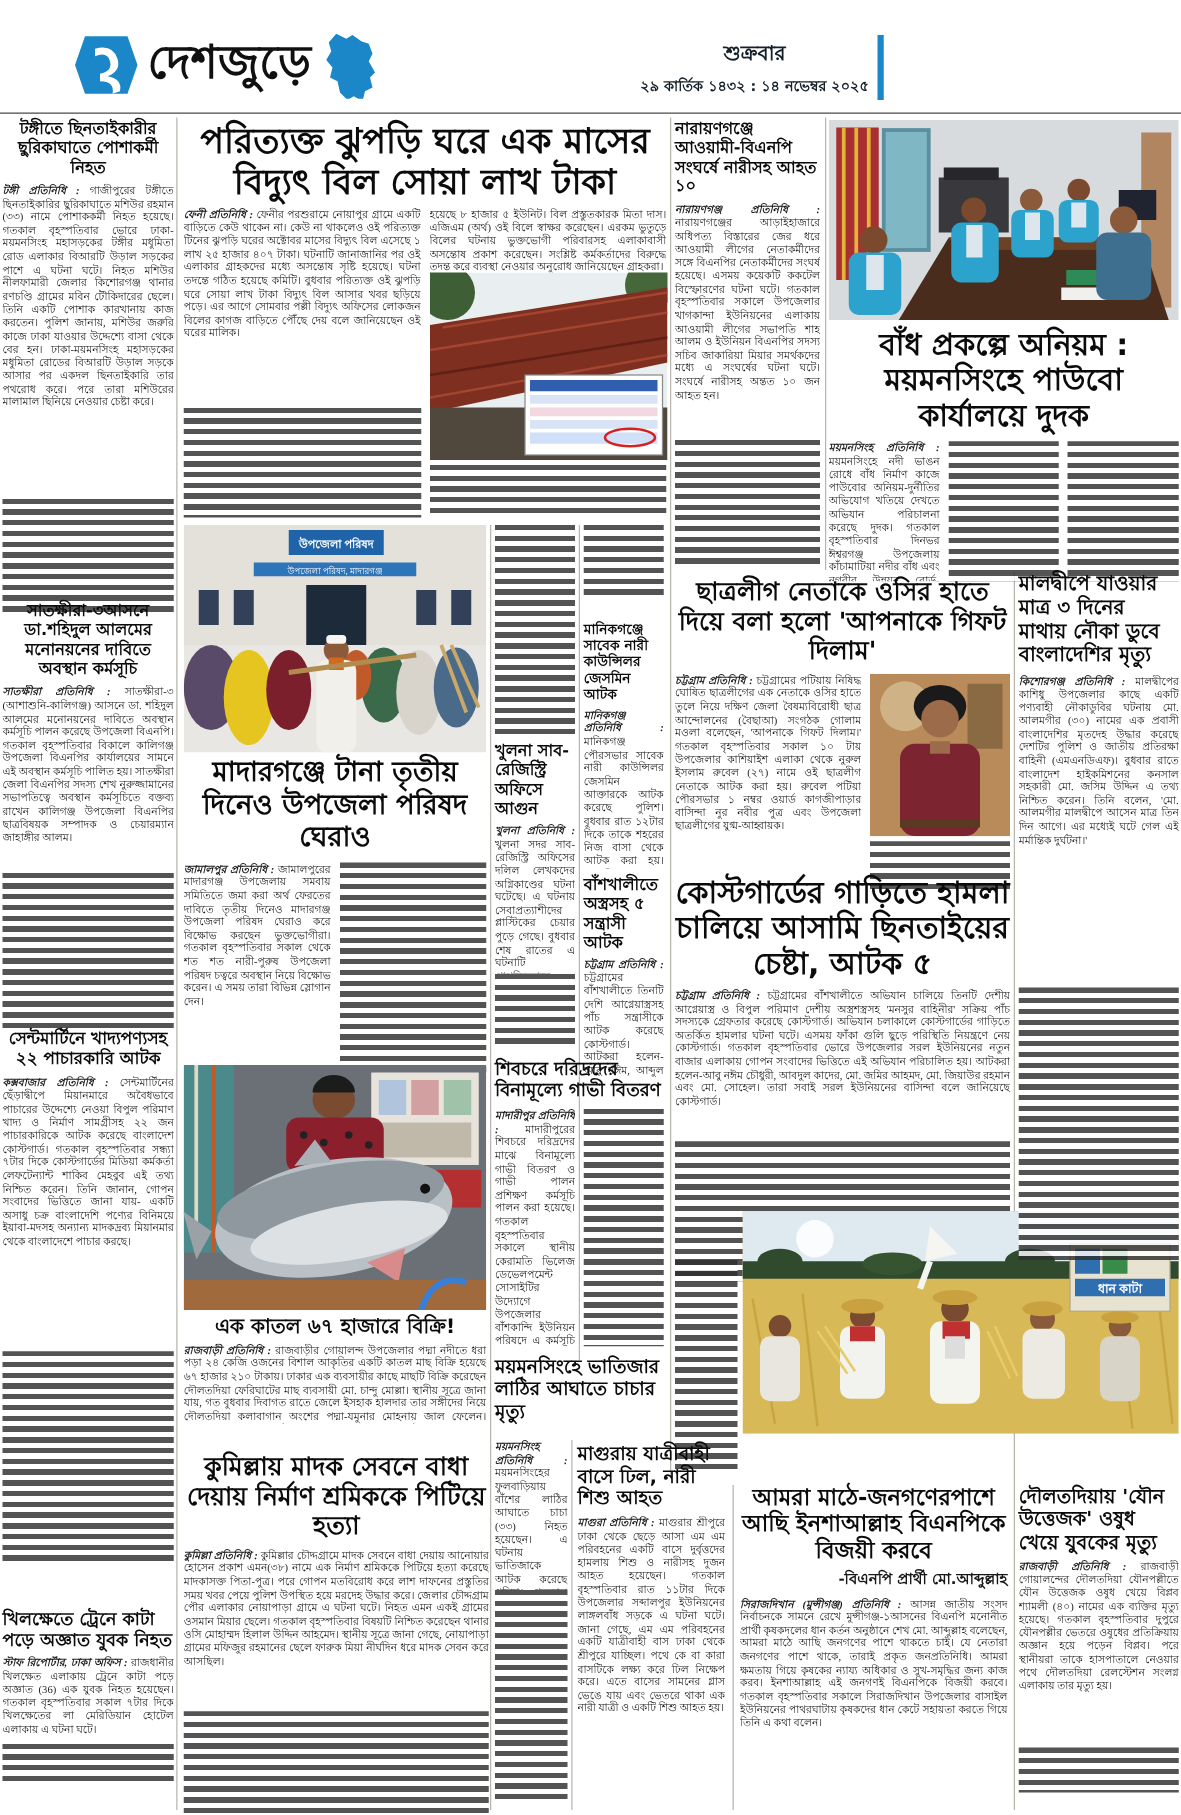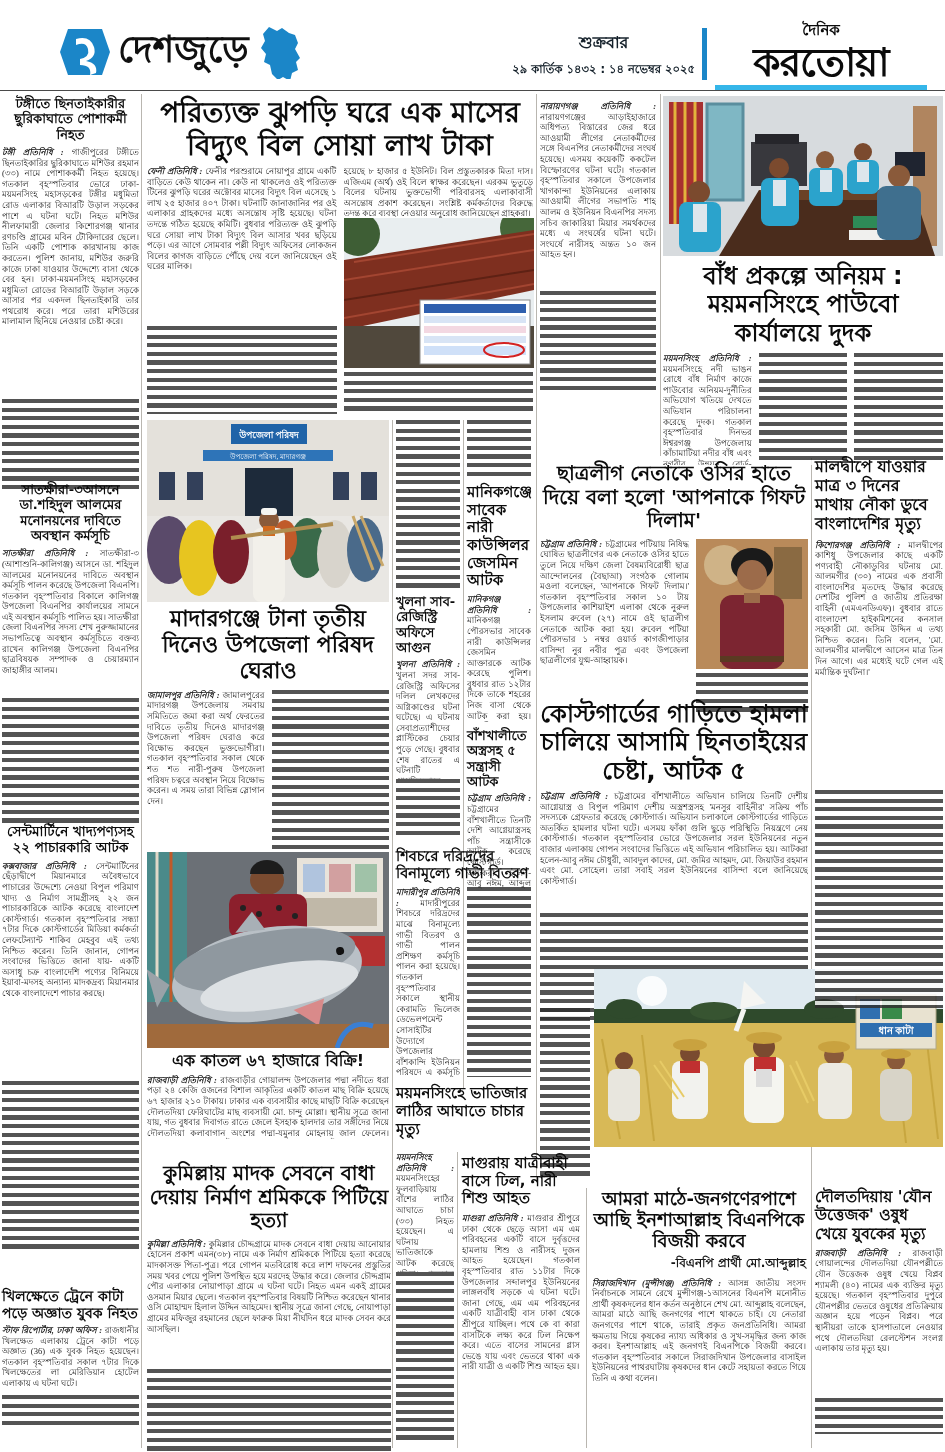--- a/index.html
+++ b/index.html
@@ -45,25 +45,20 @@
       <span class="t">দেশজুড়ে</span>
       <svg width="48" height="54" viewBox="0 0 48 54">
         <path d="M14 2 l8 4 5 -3 7 5 6 2 3 8 -3 6 5 9 -4 4 2 8 -6 3 -2 8 -7 -4 -5 3 -6 -6 -2 -9 -6 -3 2 -8 -5 -6 4 -7 -2 -7 z" fill="#1b86c8"></path>
       </svg>
     </div>
     <div id="dateblock">
       <div class="wd">শুক্রবার</div>
       <div class="dt">২৯ কার্তিক ১৪৩২ : ১৪ নভেম্বর ২০২৫</div>
     </div>
     <div id="mastbar"></div>
-    <div id="paperlogo">
-      <div class="p1">দৈনিক</div>
-      <div class="p2">করতোয়া</div>
-      <div class="ub"></div>
-    </div>
   </div>
   <div class="hrule" style="top:90px"></div>
 
   <div class="vline" style="left:141px;top:94px;height:1354px"></div>
   <div class="vline" style="left:392px;top:420px;height:1028px"></div>
   <div class="vline" style="left:463px;top:420px;height:668px"></div>
   <div class="vline" style="left:536px;top:94px;height:1088px"></div>
   <div class="vline" style="left:660px;top:94px;height:362px"></div>
   <div class="vline" style="left:811px;top:458px;height:990px"></div>
   <div class="vline" style="left:457px;top:1152px;height:296px"></div>
@@ -138,20 +133,21 @@
             <rect x="80" y="128" width="102" height="9" fill="#cfe0f8"></rect>
             <ellipse cx="160" cy="132" rx="20" ry="7" fill="none" stroke="#d42222" stroke-width="2"></ellipse>
           </g>
         </svg>
         <div class="greek" style="height:42px;margin-top:4px"></div>
       </div>
     </div>
   </div>
 
   <div class="art" style="left:540px;top:96px;width:116px">
+    <div class="hl left" style="font-size:13px">নারায়ণগঞ্জে আওয়ামী-বিএনপি সংঘর্ষে নারীসহ আহত ১০</div>
     <div class="bd" style="height:190px;margin-top:5px">
       <span class="by">নারায়ণগঞ্জ প্রতিনিধি :</span>
       <span>নারায়ণগঞ্জের আড়াইহাজারে অধিপত্য বিস্তারের জের ধরে আওয়ামী লীগের নেতাকর্মীদের সঙ্গে বিএনপির নেতাকর্মীদের সংঘর্ষ হয়েছে। এসময় কয়েকটি ককটেল বিস্ফোরণের ঘটনা ঘটে। গতকাল বৃহস্পতিবার সকালে উপজেলার খাগকান্দা ইউনিয়নের এলাকায় আওয়ামী লীগের সভাপতি শাহ আলম ও ইউনিয়ন বিএনপির সদস্য সচিব জাকারিয়া মিয়ার সমর্থকদের মধ্যে এ সংঘর্ষের ঘটনা ঘটে। সংঘর্ষে নারীসহ অন্তত ১০ জন আহত হন।</span>
     </div>
     <div class="greek" style="height:100px"></div>
   </div>
 
   <div class="art" style="left:663px;top:96px;width:280px">
     <svg class="ph" width="280" height="160" viewBox="0 0 280 160">
       <rect width="280" height="160" fill="#d7dbde"></rect>
@@ -252,21 +248,21 @@
     <div class="hl left" style="font-size:13px;margin-top:6px">খুলনা সাব-রেজিস্ট্রি অফিসে আগুন</div>
     <div class="bd" style="height:120px;margin-top:4px">
       <span class="by">খুলনা প্রতিনিধি :</span>
       <span>খুলনা সদর সাব-রেজিস্ট্রি অফিসের দলিল লেখকদের অগ্নিকাণ্ডের ঘটনা ঘটেছে। এ ঘটনায় সেবাপ্রত্যাশীদের প্লাস্টিকের চেয়ার পুড়ে গেছে। বুধবার শেষ রাতের এ ঘটনাটি প্রাথমিকভাবে ধারণা করা হচ্ছে মশার কয়েল বা সিগারেটের আগুন থেকে অগ্নিকাণ্ডের সূত্রপাত হতে পারে।</span>
     </div>
     <div class="greek" style="height:60px"></div>
   </div>
 
   <div class="art" style="left:467px;top:420px;width:64px">
     <div class="greek" style="height:58px"></div>
-    <div class="hl left" style="font-size:15px;margin-top:6px">মানিকগঞ্জে সাবেক নারী কাউন্সিলর জেসমিন আটক</div>
+    <div class="hl left" style="font-size:11px;margin-top:20px">মানিকগঞ্জে সাবেক নারী কাউন্সিলর জেসমিন আটক</div>
     <div class="bd" style="height:128px;margin-top:4px">
       <span class="by">মানিকগঞ্জ প্রতিনিধি :</span>
       <span>মানিকগঞ্জ পৌরসভার সাবেক নারী কাউন্সিলর জেসমিন আক্তারকে আটক করেছে পুলিশ। বুধবার রাত ১২টার দিকে তাকে শহরের নিজ বাসা থেকে আটক করা হয়। জেসমিন আক্তার মানিকগঞ্জ পৌরসভার ৭, ৮ ও ৯ নম্বর ওয়ার্ডের সংরক্ষিত নারী কাউন্সিলরের পদে ছিলেন। পুলিশ জানায়, তিনি নিষিদ্ধ আওয়ামী লীগের কার্যক্রমের সঙ্গে যুক্ত ছিলেন।</span>
     </div>
     <div class="hl left" style="font-size:13px;margin-top:6px">বাঁশখালীতে অস্ত্রসহ ৫ সন্ত্রাসী আটক</div>
     <div class="bd" style="height:96px;margin-top:4px">
       <span class="by">চট্টগ্রাম প্রতিনিধি :</span>
       <span>চট্টগ্রামের বাঁশখালীতে তিনটি দেশি আগ্নেয়াস্ত্রসহ পাঁচ সন্ত্রাসীকে আটক করেছে কোস্টগার্ড। আটকরা হলেন- আবু নঈম, আব্দুল কাদের, মো. রহমান (৫৫), মো. (৫০) এবং মো. সোহেল। তারা বাঁশখালী থানার বাসিন্দা।</span>
     </div>
   </div>

